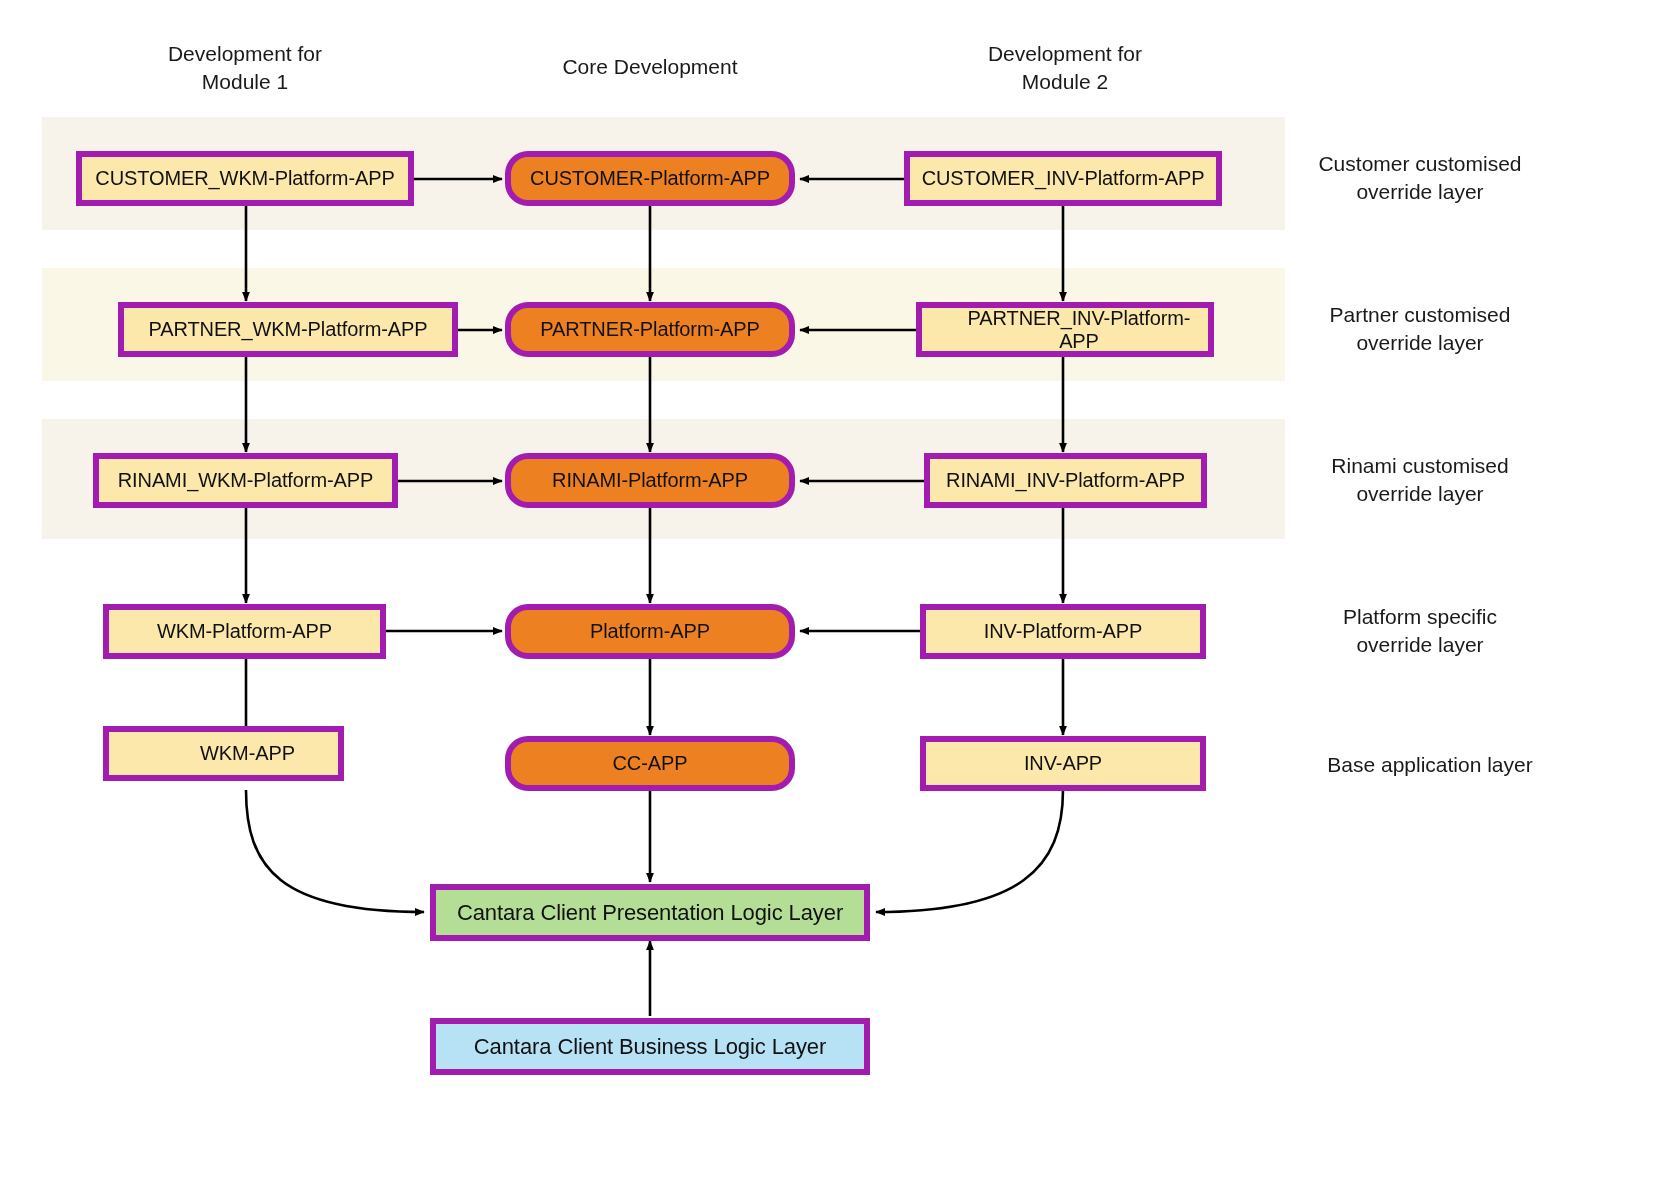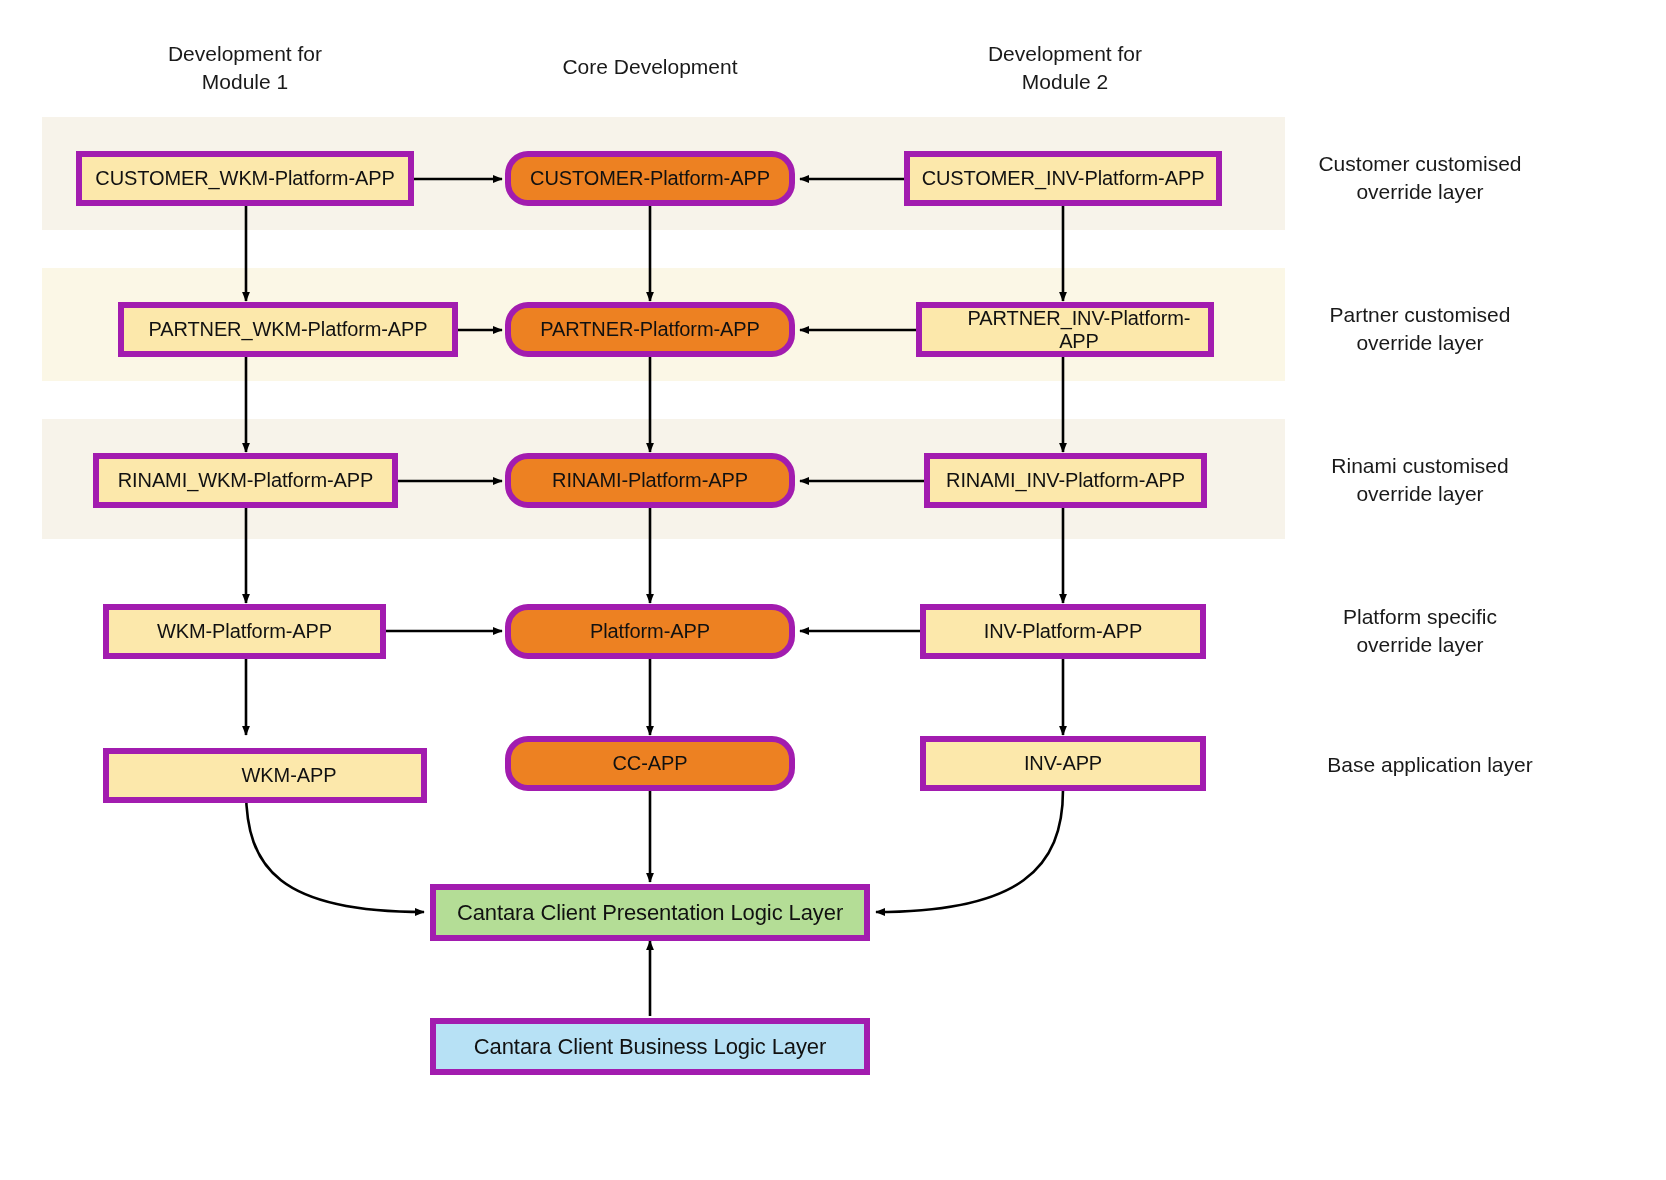--- a/index.html
+++ b/index.html
@@ -144,20 +144,20 @@
   <div class="node pale" style="left:916px;top:302px;width:298px;height:55px;padding-left:28px;">PARTNER_INV-Platform-APP</div>
 
   <div class="node pale" style="left:93px;top:453px;width:305px;height:55px;">RINAMI_WKM-Platform-APP</div>
   <div class="node accent" style="left:505px;top:453px;width:290px;height:55px;">RINAMI-Platform-APP</div>
   <div class="node pale" style="left:924px;top:453px;width:283px;height:55px;">RINAMI_INV-Platform-APP</div>
 
   <div class="node pale" style="left:103px;top:604px;width:283px;height:55px;">WKM-Platform-APP</div>
   <div class="node accent" style="left:505px;top:604px;width:290px;height:55px;">Platform-APP</div>
   <div class="node pale" style="left:920px;top:604px;width:286px;height:55px;">INV-Platform-APP</div>
 
-  <div class="node pale" style="left:103px;top:748px;width:324px;height:55px;padding-left:48px;">WKM-APP</div>
+  <div class="node pale" style="left:103px;top:726px;width:241px;height:55px;padding-left:48px;">WKM-APP</div>
   <div class="node accent" style="left:505px;top:736px;width:290px;height:55px;">CC-APP</div>
   <div class="node pale" style="left:920px;top:736px;width:286px;height:55px;">INV-APP</div>
 
   <div class="node green wide" style="left:430px;top:884px;width:440px;height:57px;">Cantara Client Presentation Logic Layer</div>
   <div class="node blue wide" style="left:430px;top:1018px;width:440px;height:57px;">Cantara Client Business Logic Layer</div>
 
 </div>
 
 </body></html>

